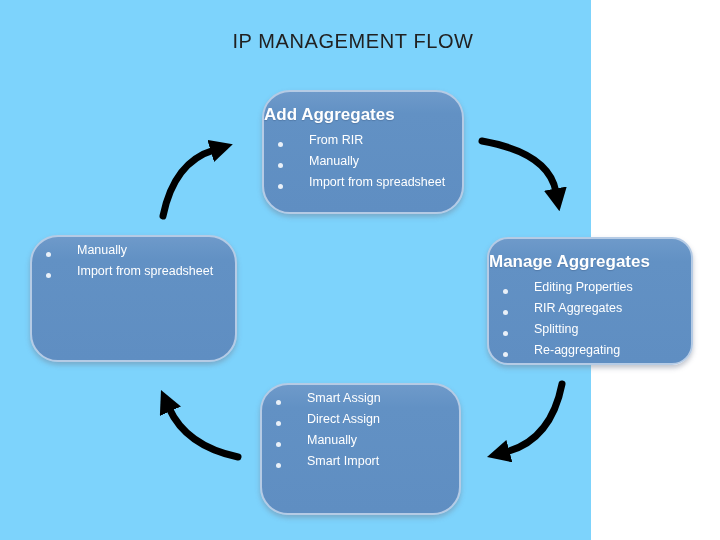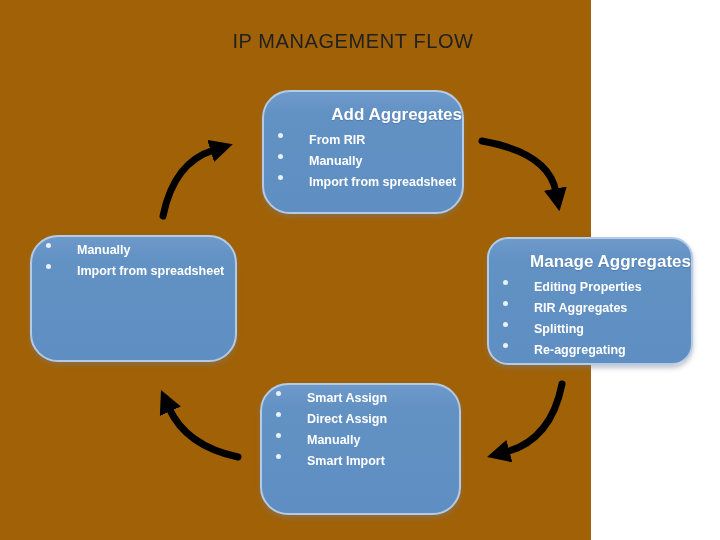--- a/index.html
+++ b/index.html
@@ -5,54 +5,53 @@
   html, body { margin: 0; padding: 0; }
   body {
     width: 720px; height: 540px;
     background: #ffffff;
     font-family: "Liberation Sans", sans-serif;
     overflow: hidden;
   }
   .stage {
     position: relative;
     width: 591px; height: 540px;
-    background: #a16207;
+    background: #7dd3fc;
   }
   .page-title {
     position: absolute;
     top: 30px; left: 0; width: 706px;
     text-align: center;
     font-size: 20px;
     letter-spacing: 0.6px;
     color: #212121;
   }
   .node {
     position: absolute;
     box-sizing: border-box;
     background: linear-gradient(180deg, #6e9aca 0%, #6291c4 18%, #5f8ec2 100%);
     border: 2px solid #b5cbe5;
     border-radius: 28px;
     box-shadow: 0 3px 5px rgba(115, 125, 145, 0.45);
     color: #ffffff;
   }
   .node-title {
     padding-top: 12px;
-    text-align: right;
+    text-align: left;
     font-size: 17px;
     line-height: 22px;
     font-weight: bold;
     text-shadow: 0 1px 1px rgba(40,60,90,0.25);
   }
   .node-item {
     display: flex;
-    align-items: flex-start;
+    align-items: flex-end;
     margin-top: 7px;
     line-height: 14px;
     font-size: 12.5px;
-    font-weight: bold;
   }
   .node-item:first-of-type { margin-top: 6px; }
   .bullet {
     flex: none;
     width: 5px; height: 5px;
     border-radius: 50%;
     background: #e9f0f8;
     margin-left: 14px;
   }
   .node-item-text { margin-left: 26px; }

